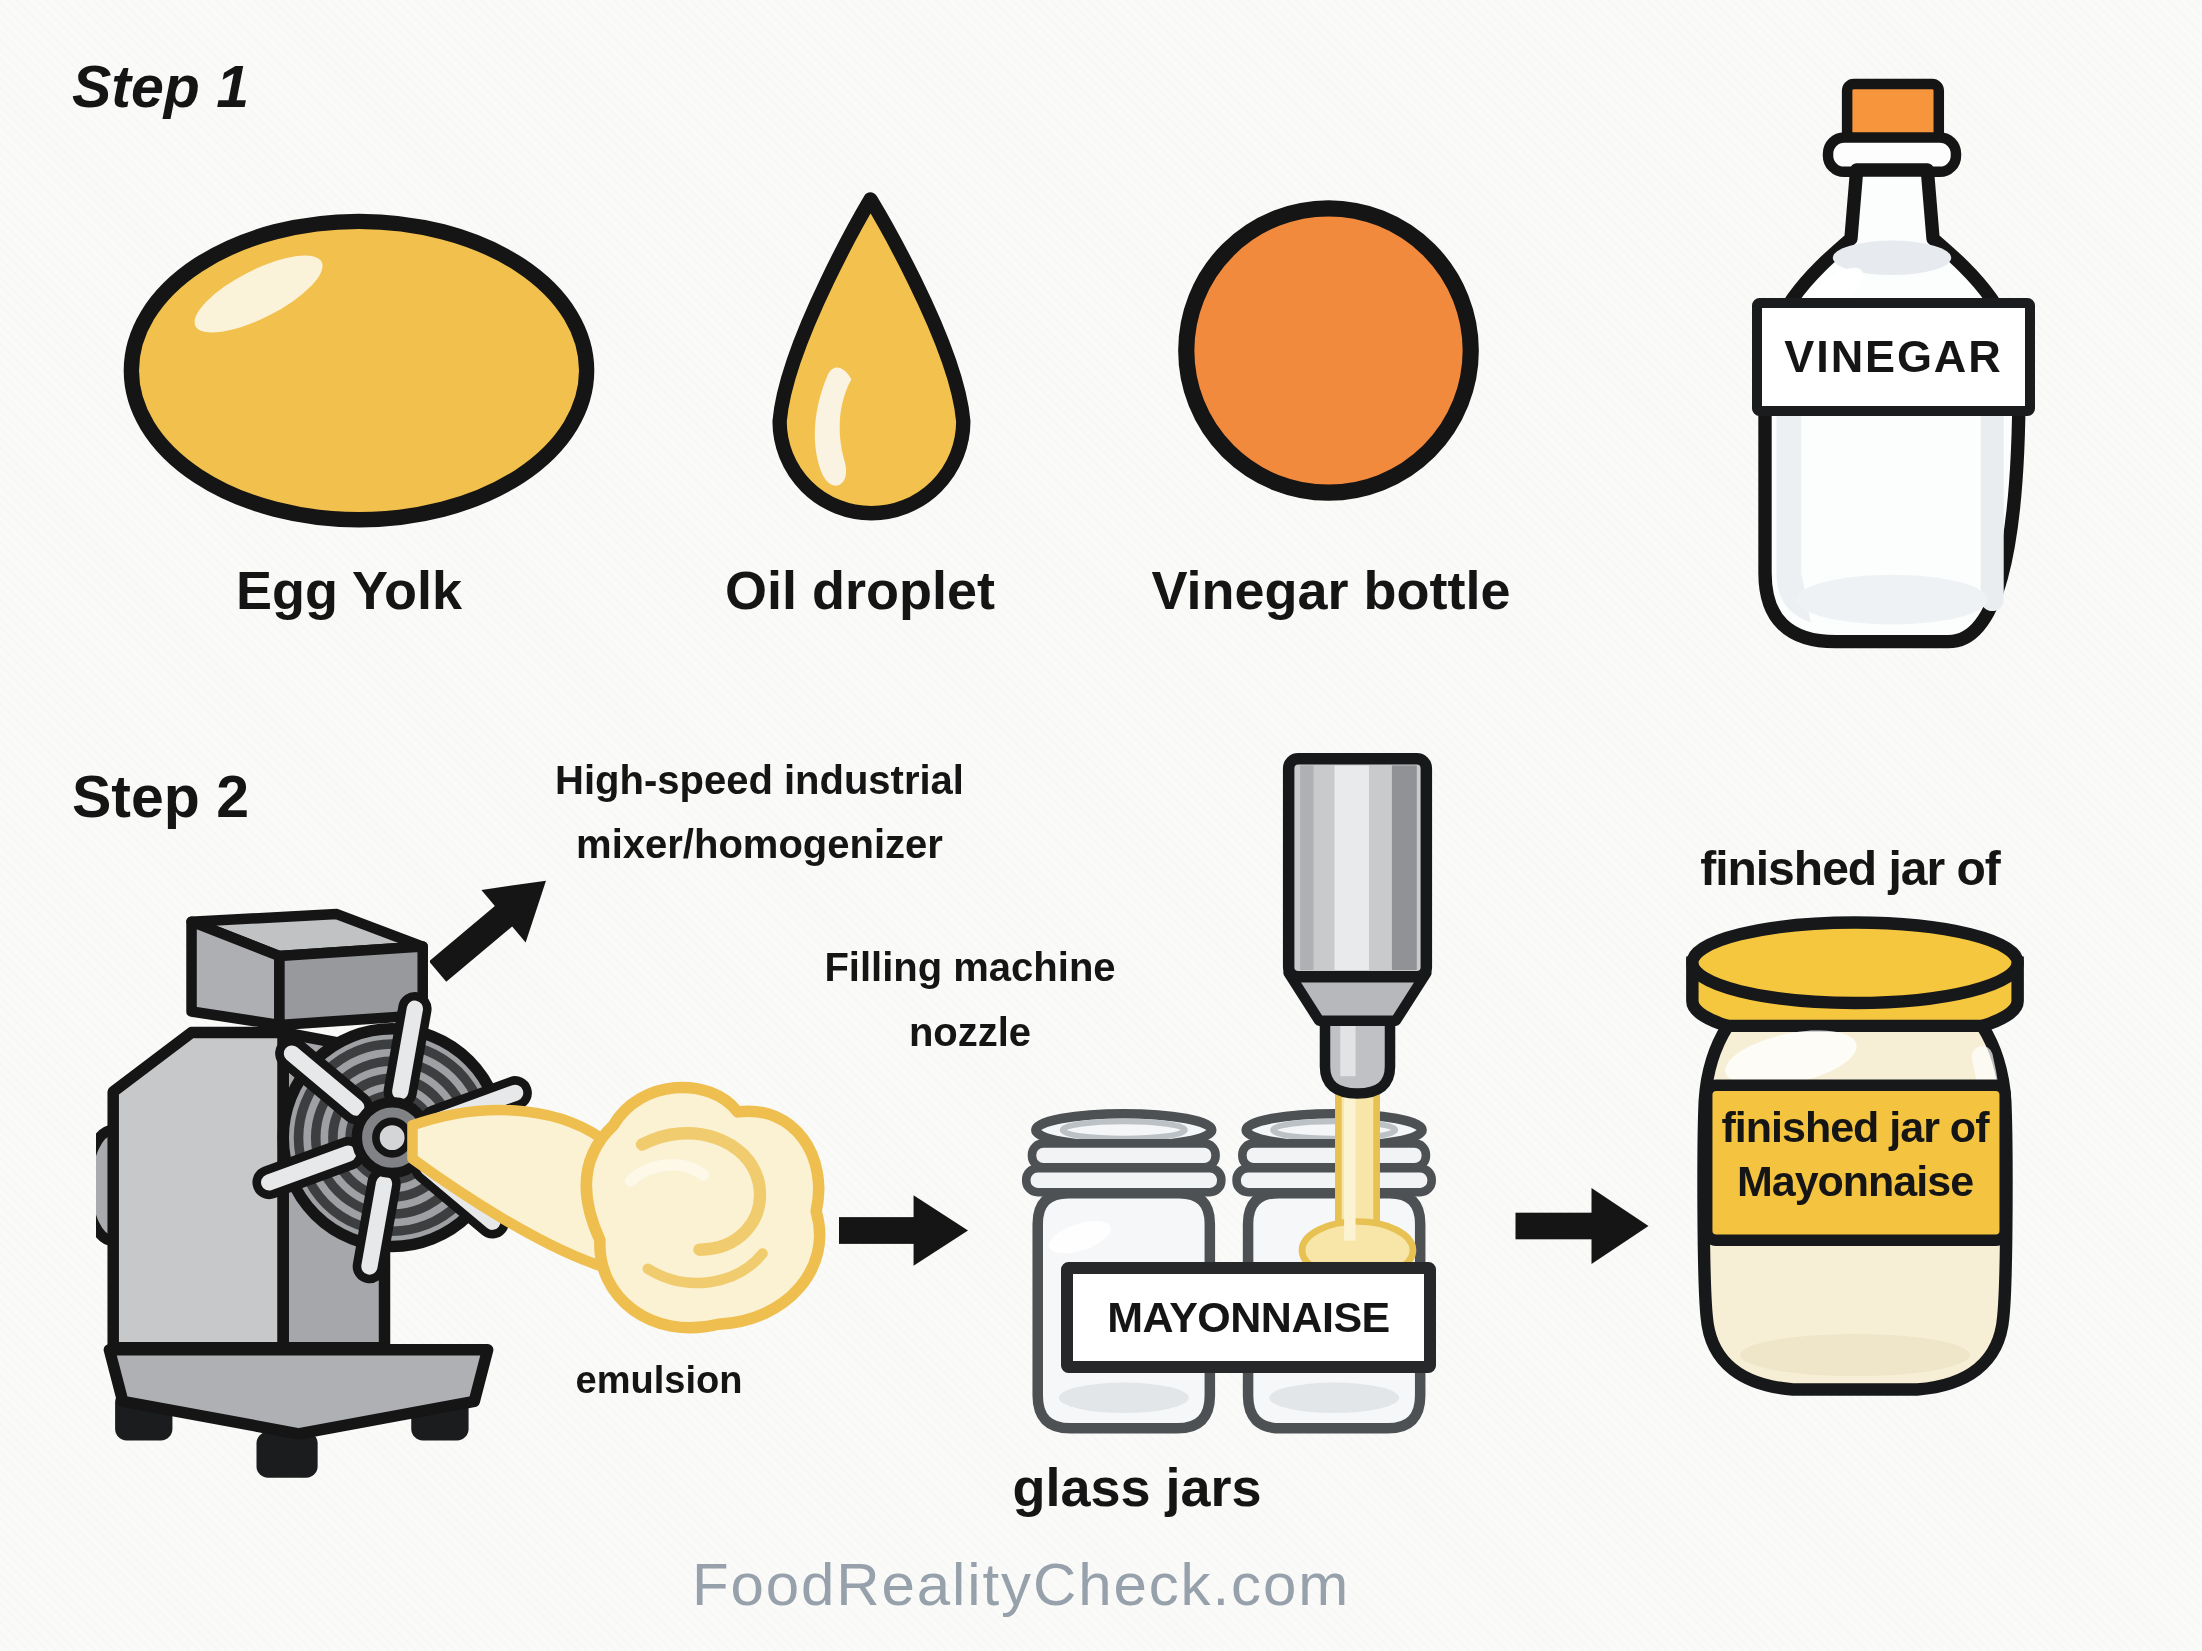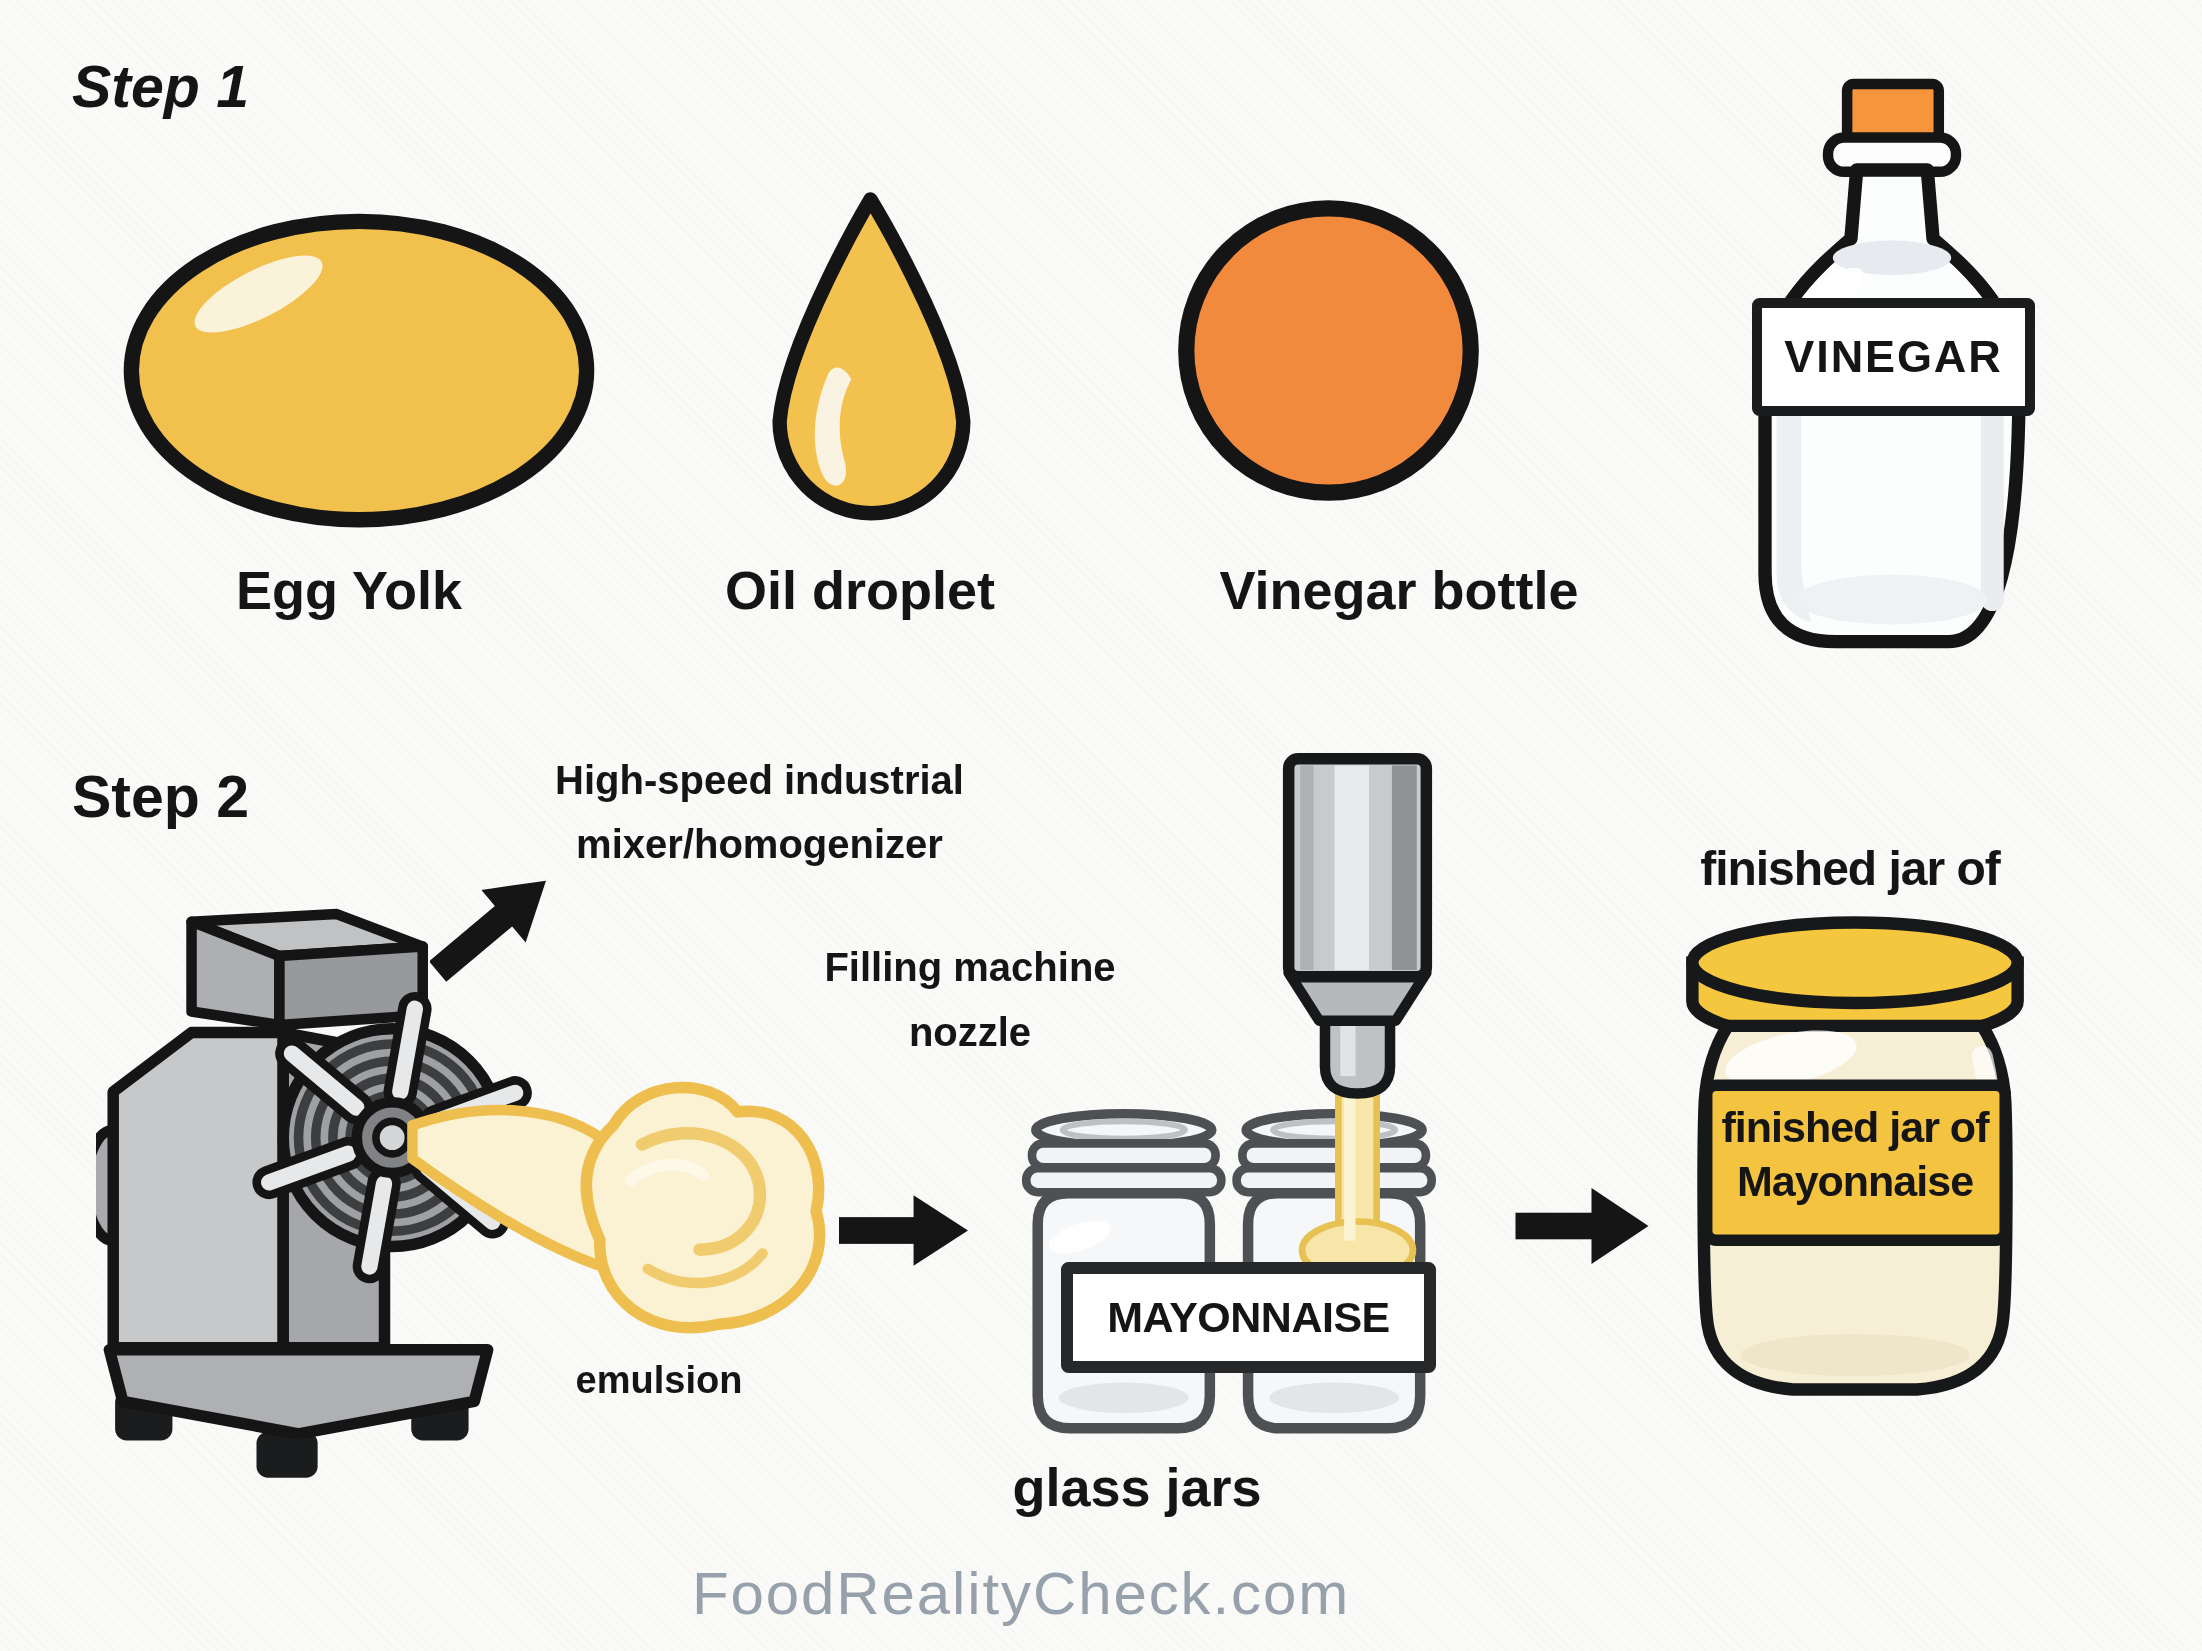--- a/index.html
+++ b/index.html
@@ -21,21 +21,21 @@
   #vinegar-band{left:1752px;top:298px;width:283px;height:118px;font-size:45px;letter-spacing:1.9px;}
   #mayo-band{left:1061px;top:1262px;width:375px;height:111px;font-size:43px;letter-spacing:-0.5px;border-width:12.4px;border-color:#26282A;}
   #finished-jar-text{
     left:1706px;top:1078px;width:298px;height:151px;
     display:flex;flex-direction:column;align-items:center;justify-content:center;
     font-size:43px;font-weight:700;line-height:54px;letter-spacing:-1px;text-align:center;
   }
   #finished-caption{left:1654px;top:841px;width:392px;font-size:48px;font-weight:700;text-align:center;letter-spacing:-1px;}
   #footer-site{
     left:0;top:1550px;width:2042px;text-align:center;
-    font-size:60px;font-weight:400;letter-spacing:1.9px;color:#97A1AB;margin-top:9px;
+    font-size:60px;font-weight:400;letter-spacing:1.9px;color:#97A1AB;
   }
   svg{display:block;}
 </style>
 </head>
 <body>
 
 <div id="canvas">
 
   <div class="abs step-title" style="left:72px;top:53px;font-style:italic;">Step 1</div>
 
@@ -63,21 +63,21 @@
     <ellipse cx="155" cy="548" rx="100" ry="26" fill="#EFF2F4"></ellipse>
     <ellipse cx="92" cy="228" rx="40" ry="16" fill="#FFFFFF" opacity="0.9" transform="rotate(-38 92 228)"></ellipse>
   </svg>
 
   <div class="abs band" id="vinegar-band">
     <span>VINEGAR</span>
   </div>
 
   <div class="abs item-label" style="left:158px;top:559px;width:382px;">Egg Yolk</div>
   <div class="abs item-label" style="left:669px;top:559px;width:382px;">Oil droplet</div>
-  <div class="abs item-label" style="left:1208px;top:559px;width:382px;">Vinegar bottle</div>
+  <div class="abs item-label" style="left:1140px;top:559px;width:382px;">Vinegar bottle</div>
 
   <div class="abs step-title" style="left:72px;top:763px;">Step 2</div>
 
   <div class="abs caption" style="left:425px;top:748px;width:669px;">
     <div>High-speed industrial</div>
     <div>mixer/homogenizer</div>
   </div>
 
   <svg class="abs" style="left:430px;top:872px;" width="129" height="115" viewBox="0 0 135 120">
     <g transform="translate(8,104) rotate(-40)" fill="#151515">

